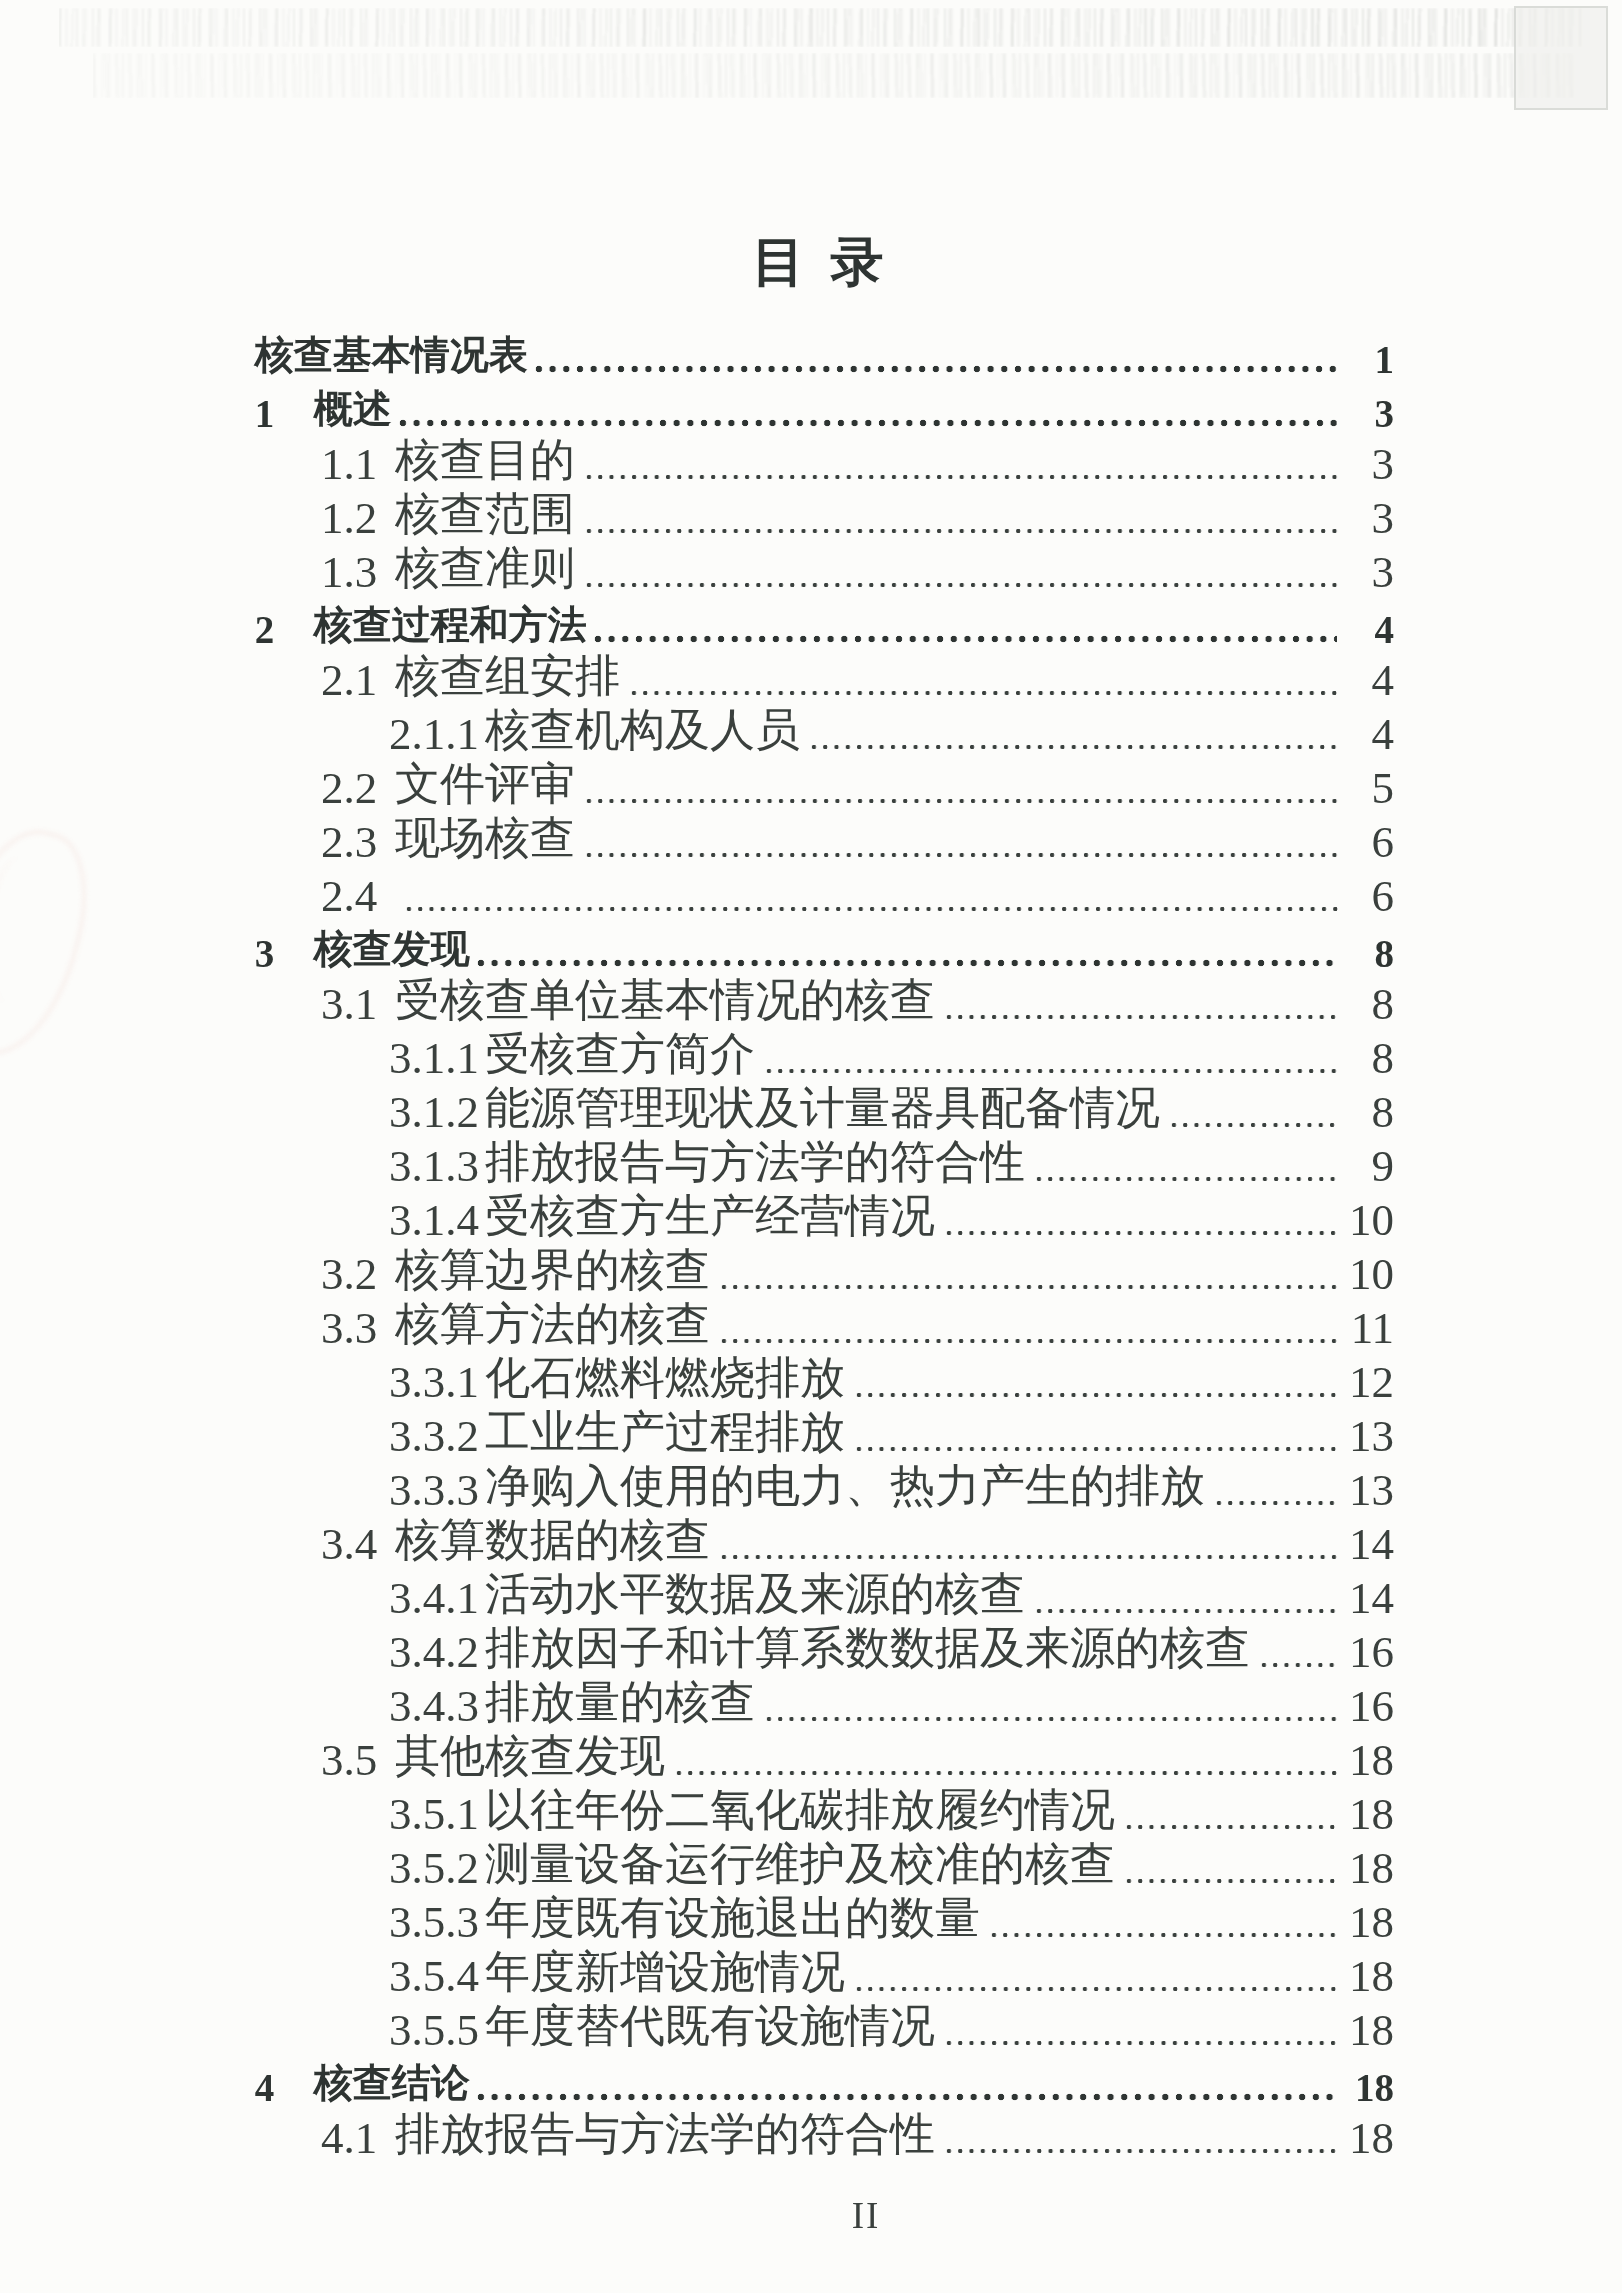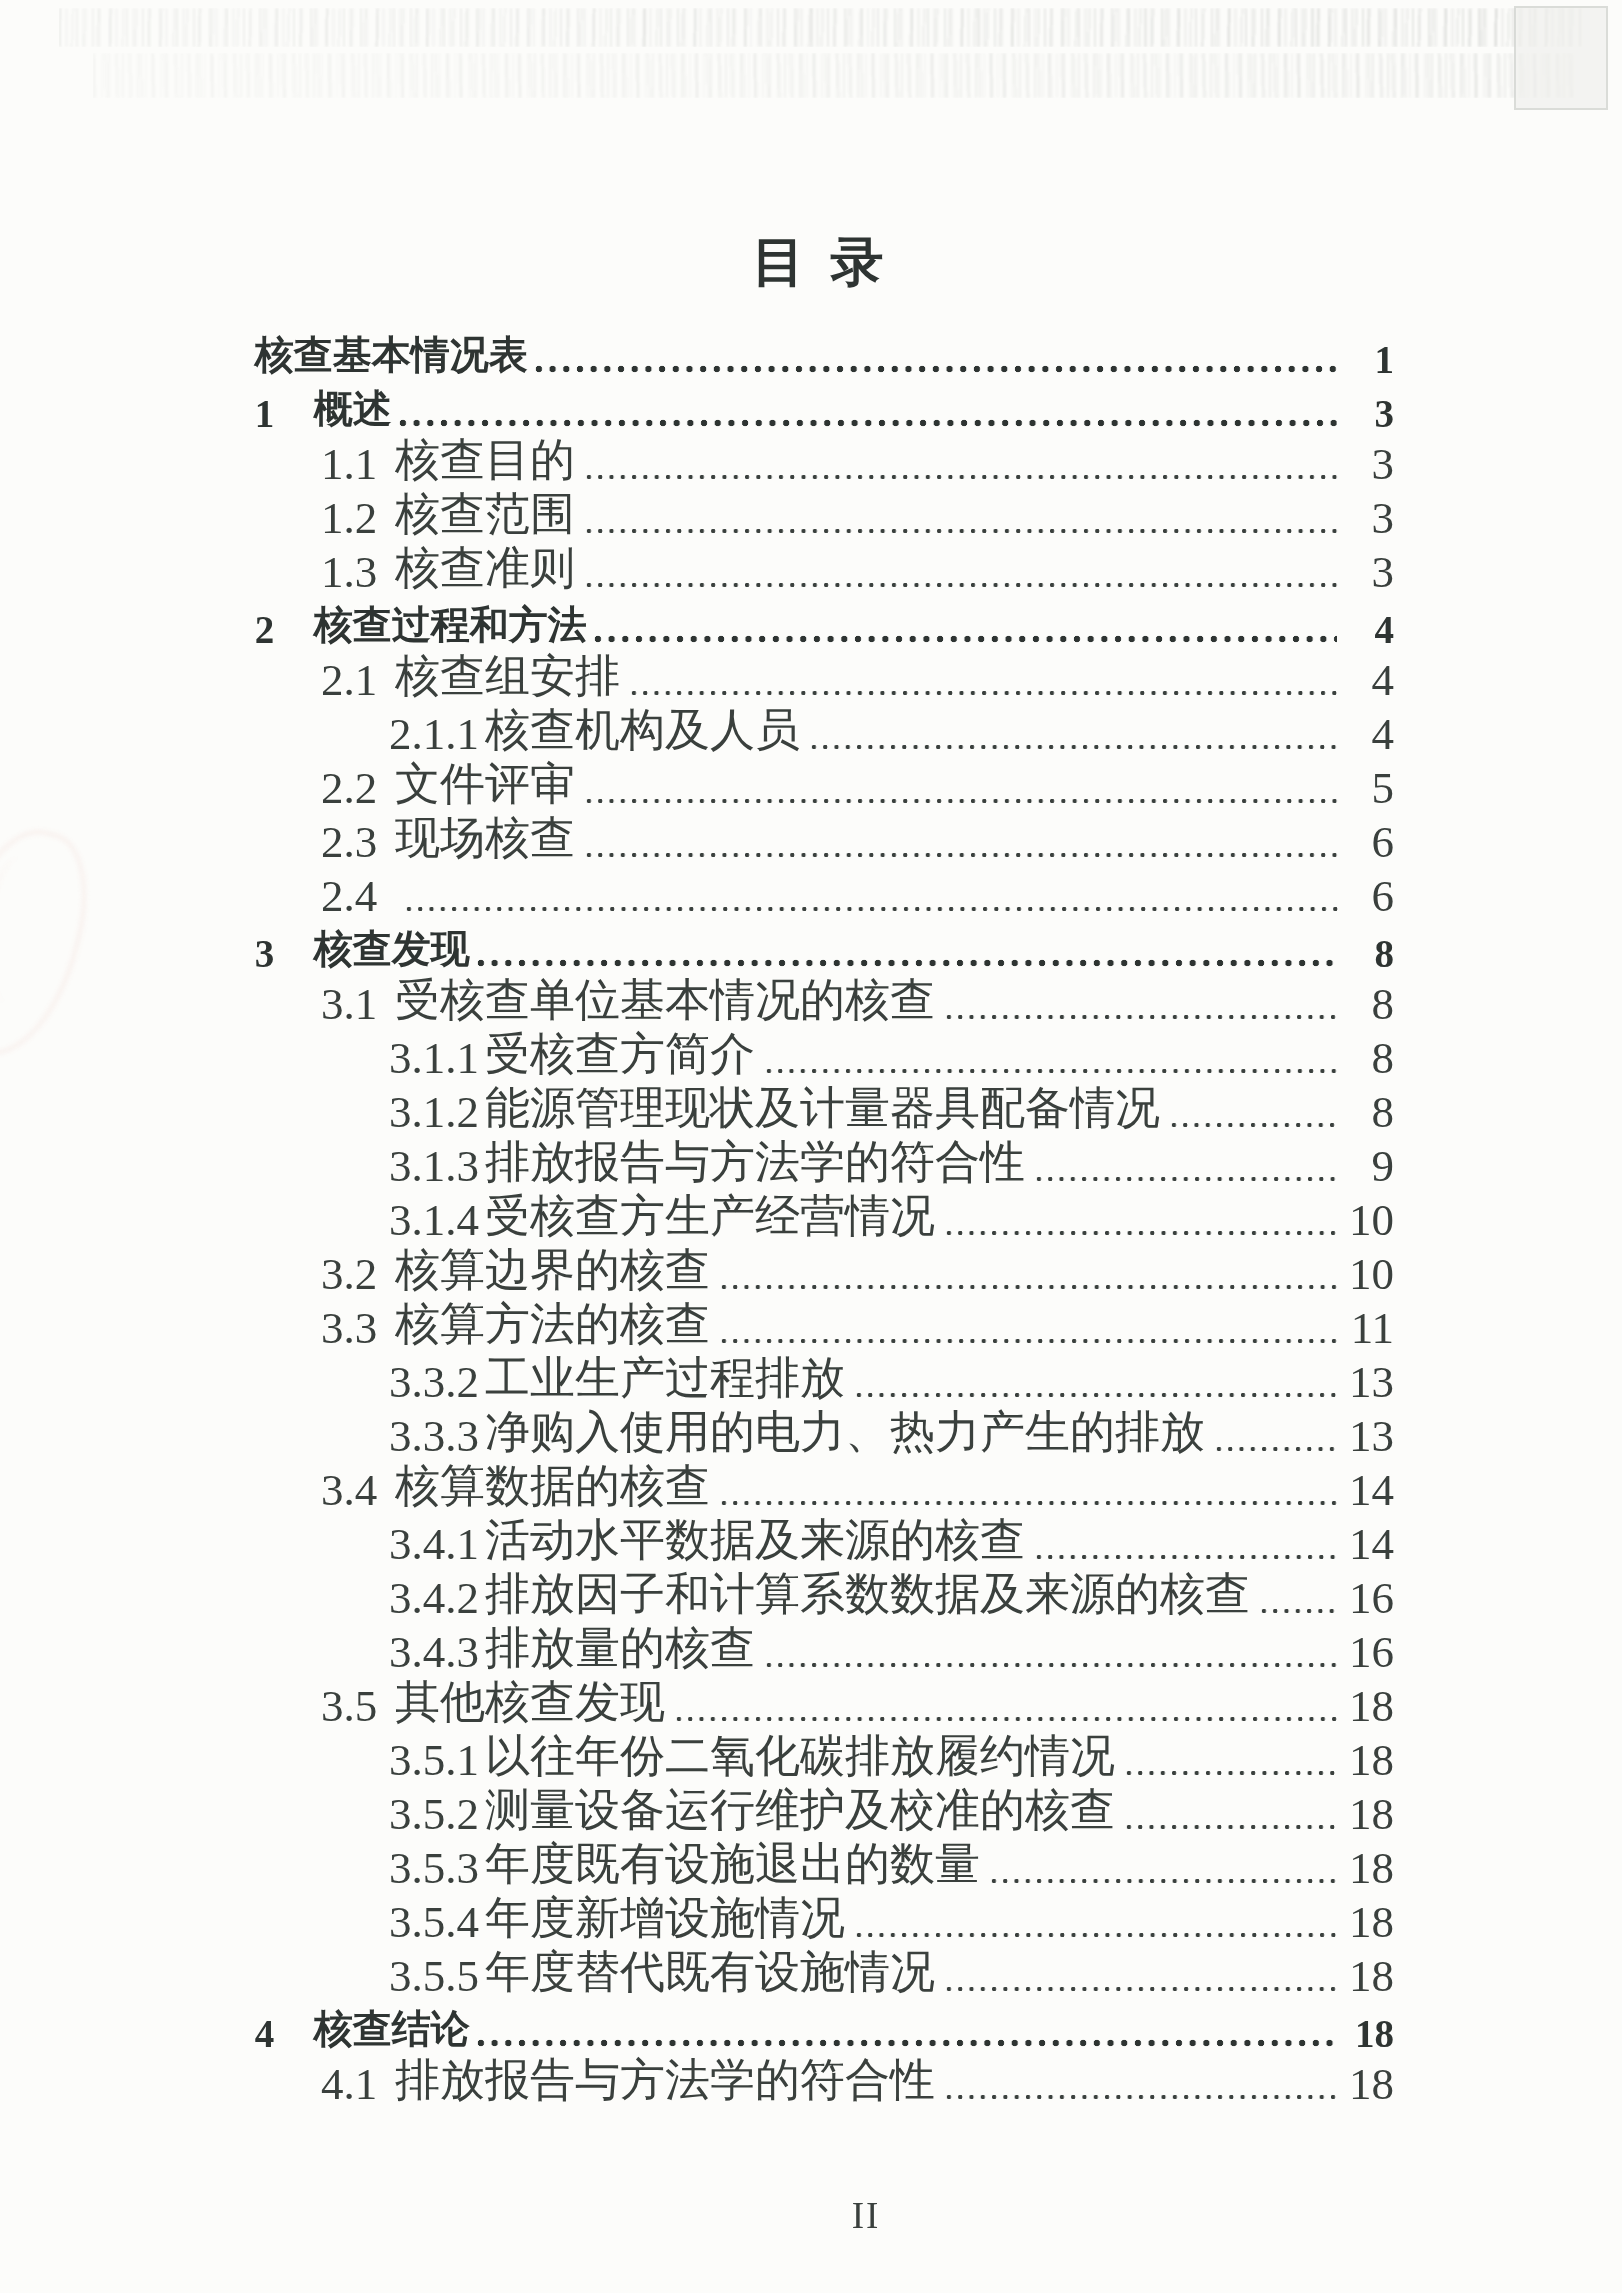--- a/index.html
+++ b/index.html
@@ -262,20 +262,26 @@
     <span class="leader"></span>
     <span class="pagenum">10</span>
   </div>
     <div class="toc-row level-2">
     <span class="num">3.3</span>
     <span class="label">核算方法的核查</span>
     <span class="leader"></span>
     <span class="pagenum">11</span>
   </div>
     <div class="toc-row level-3">
+    <span class="num">3.3.1</span>
+    <span class="label">化石燃料燃烧排放</span>
+    <span class="leader"></span>
+    <span class="pagenum">12</span>
+  </div>
+    <div class="toc-row level-3">
     <span class="num">3.3.2</span>
     <span class="label">工业生产过程排放</span>
     <span class="leader"></span>
     <span class="pagenum">13</span>
   </div>
     <div class="toc-row level-3">
     <span class="num">3.3.3</span>
     <span class="label">净购入使用的电力、热力产生的排放</span>
     <span class="leader"></span>
     <span class="pagenum">13</span>

